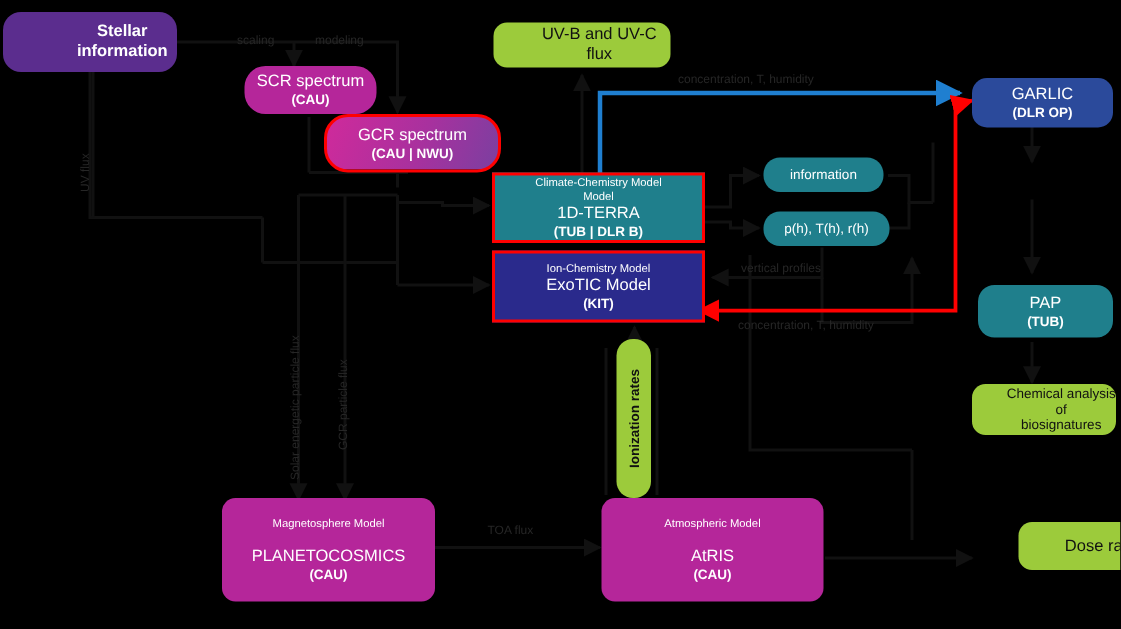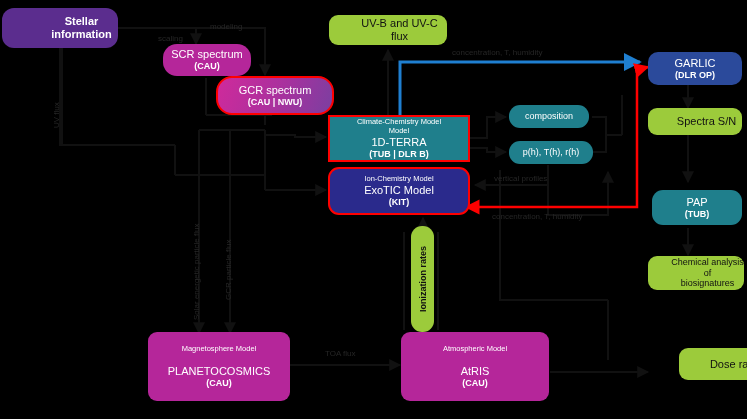--- a/index.html
+++ b/index.html
@@ -121,21 +121,21 @@
     <g stroke="#1f7fd0" stroke-width="3" fill="none">
       <path d="M400,125 L400,62 L640,62" marker-end="url(#ah-blue)"></path>
     </g>
 
     <g stroke="#ff0000" stroke-width="2.5" fill="none">
       <path d="M637,70 L637,207 L466,207" marker-end="url(#ah-red)"></path>
       <path d="M637,70 L648,67" marker-end="url(#ah-red)"></path>
     </g>
   </svg>
 
-  <div class="edge-label" style="left:158px;top:22px;margin-top:12px;">scaling</div>
+  <div class="edge-label" style="left:158px;top:22px;">scaling</div>
   <div class="edge-label" style="left:210px;top:22px;">modeling</div>
 
   <div class="edge-label vert" style="left:52px;top:128px;transform:rotate(-90deg);transform-origin:left top;">UV flux</div>
 
   <div class="edge-label vert" style="left:192px;top:320px;transform:rotate(-90deg);transform-origin:left top;">Solar energetic particle flux</div>
   <div class="edge-label vert" style="left:224px;top:300px;transform:rotate(-90deg);transform-origin:left top;">GCR particle flux</div>
 
   <div class="edge-label" style="left:452px;top:48px;">concentration, T, humidity</div>
   <div class="edge-label" style="left:492px;top:212px;">concentration, T, humidity</div>
 
@@ -161,42 +161,39 @@
     <div class="main">UV-B and UV-C flux</div>
   </div>
 
   <div class="node wtext redborder" style="left:328px;top:115px;width:142px;height:47px;background:#1f7f8c;border-radius:0;">
     <div class="sub">Climate-Chemistry Model</div>
     <div class="sub">Model</div>
     <div class="main">1D-TERRA</div>
     <div class="inst">(TUB | DLR B)</div>
   </div>
 
-  <div class="node wtext redborder" style="left:328px;top:167px;width:142px;height:48px;background:#2a2a8c;border-radius:11px;">
+  <div class="node wtext redborder" style="left:328px;top:167px;width:142px;height:48px;background:#2a2a8c;border-radius:0;">
     <div class="sub">Ion-Chemistry Model</div>
     <div class="main">ExoTIC Model</div>
     <div class="inst">(KIT)</div>
   </div>
 
   <div class="node wtext" style="left:509px;top:105px;width:80px;height:23px;background:#1f7f8c;border-radius:11px;">
-    <div style="font-size:9px;">composition</div>
+    <div style="font-size:9px;">information</div>
   </div>
 
   <div class="node wtext" style="left:509px;top:141px;width:84px;height:23px;background:#1f7f8c;border-radius:11px;">
     <div style="font-size:9px;">p(h), T(h), r(h)</div>
   </div>
 
   <div class="node wtext" style="left:648px;top:52px;width:94px;height:33px;background:#2b4a9b;border-radius:10px;">
     <div class="main">GARLIC</div>
     <div class="inst">(DLR OP)</div>
   </div>
 
-  <div class="node btext" style="left:648px;top:108px;width:94px;height:27px;background:#9ccb3b;border-radius:9px;">
-    <div class="main">Spectra S/N</div>
-  </div>
 
   <div class="node wtext" style="left:652px;top:190px;width:90px;height:35px;background:#1f7f8c;border-radius:11px;">
     <div class="main">PAP</div>
     <div class="inst">(TUB)</div>
   </div>
 
   <div class="node btext" style="left:648px;top:256px;width:96px;height:34px;background:#9ccb3b;border-radius:9px;">
     <div style="font-size:9px;">Chemical analysis of</div>
     <div style="font-size:9px;">biosignatures</div>
   </div>

